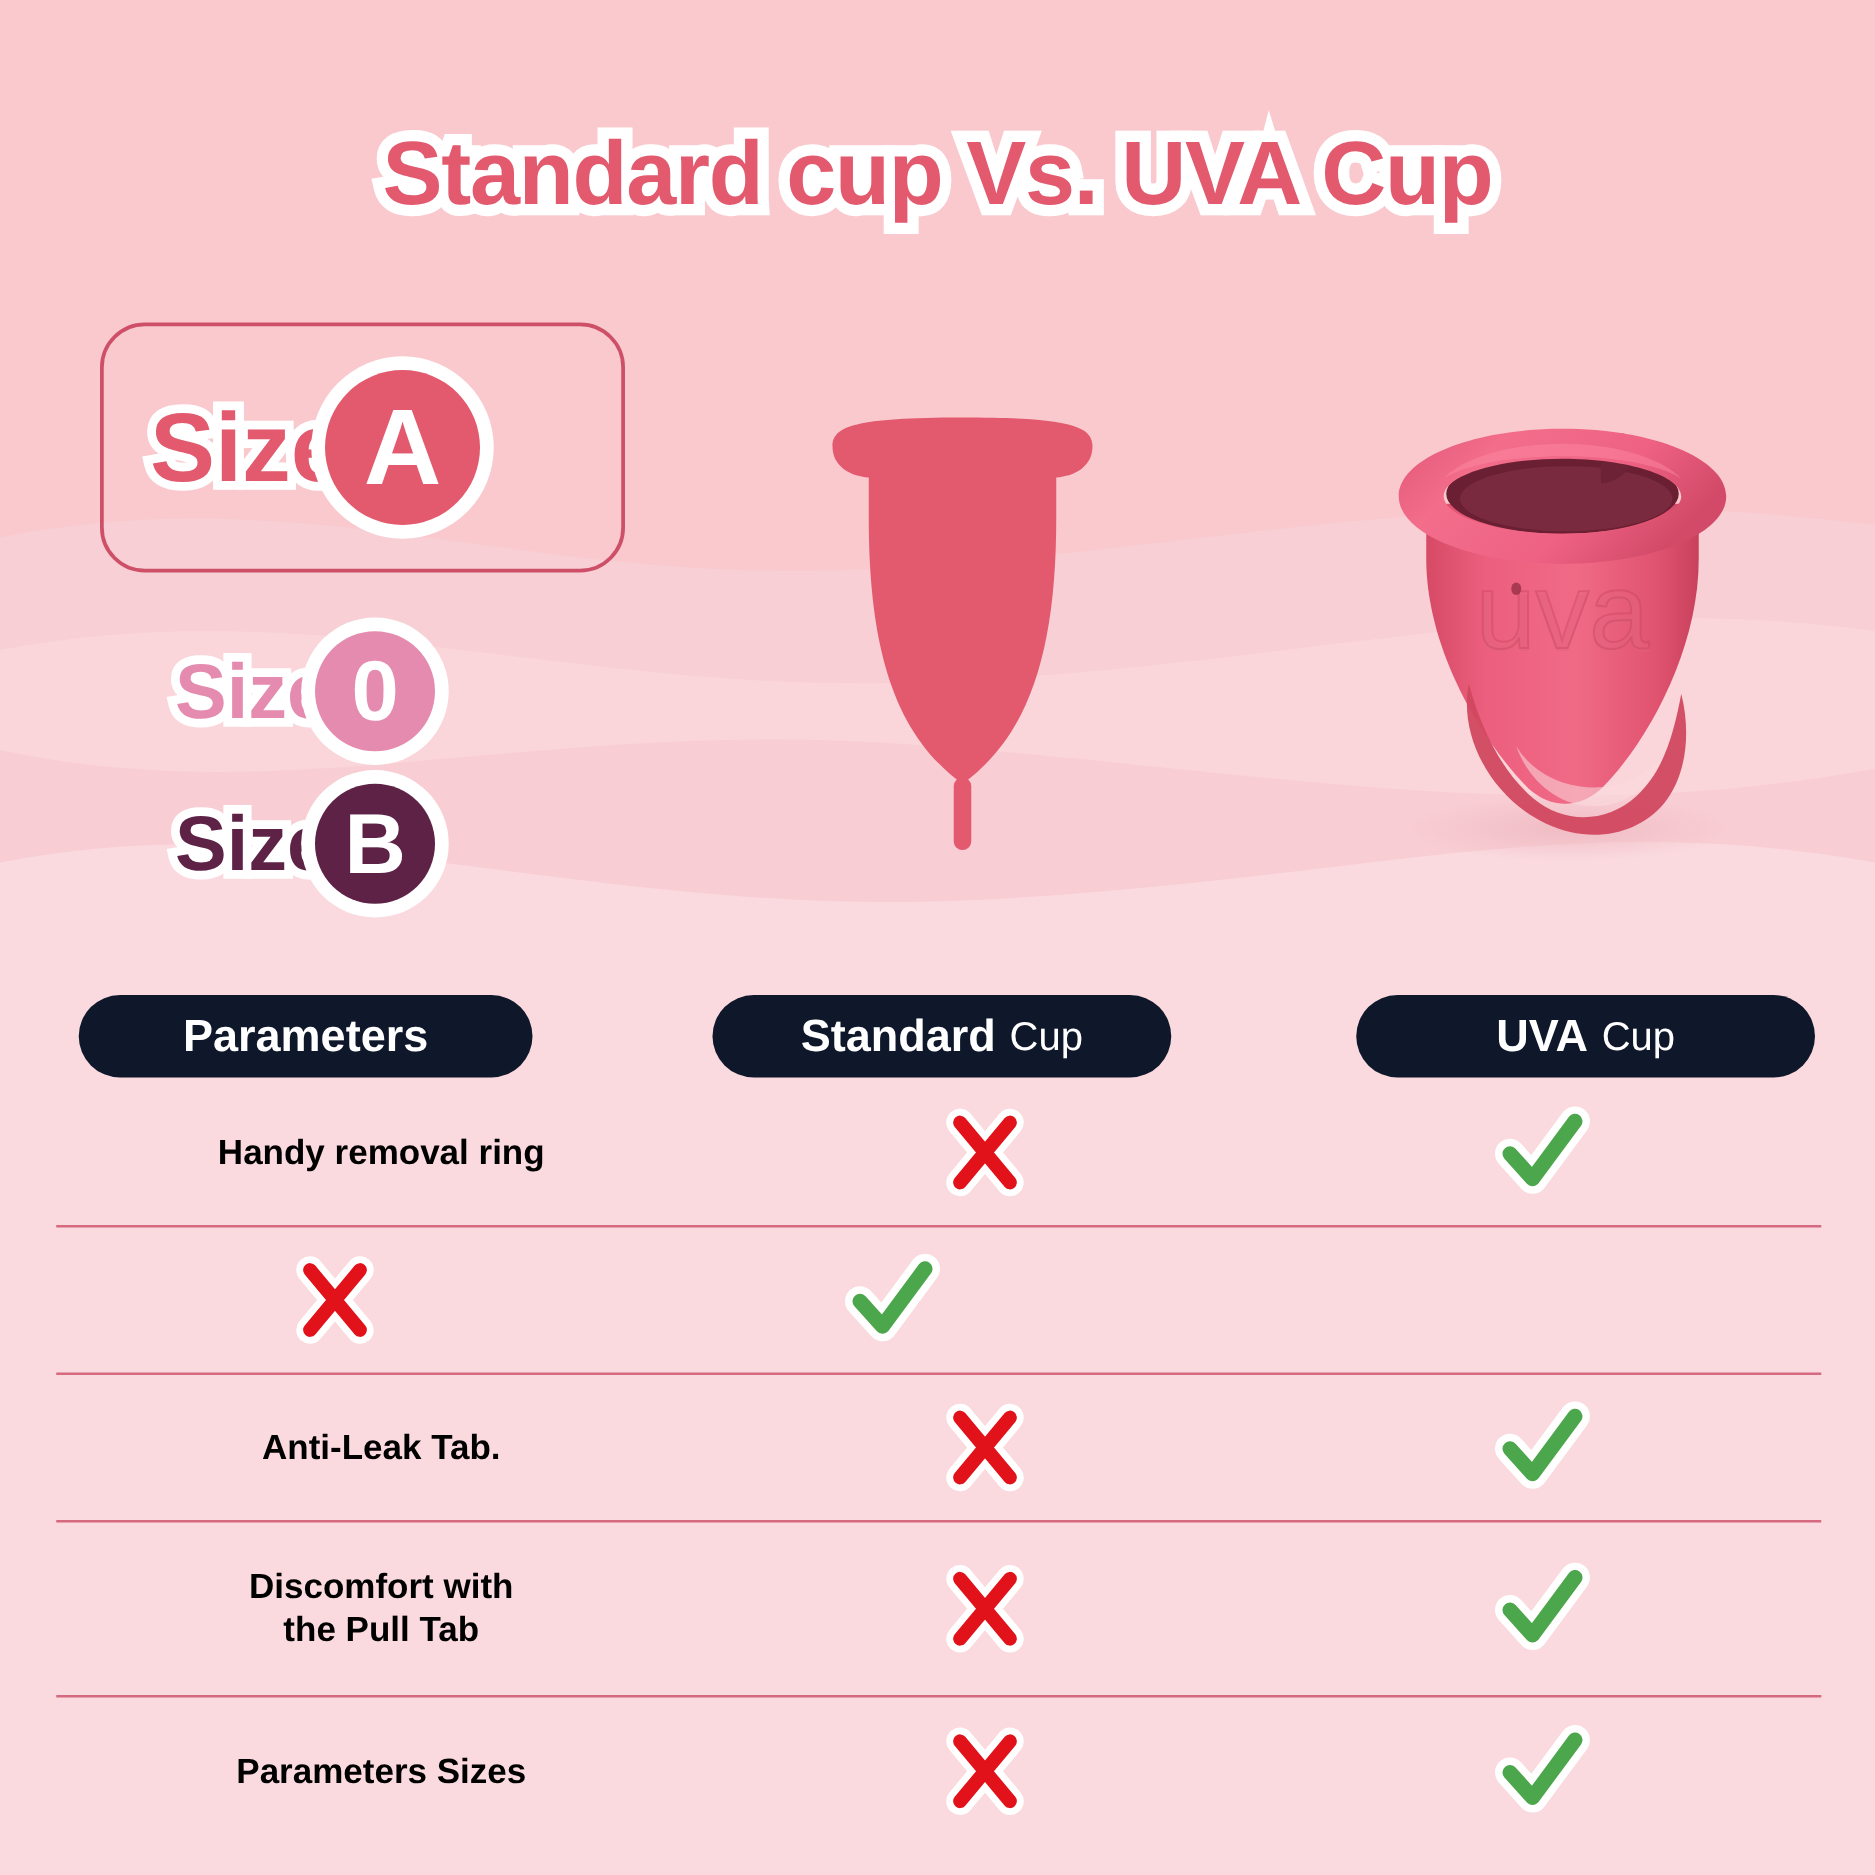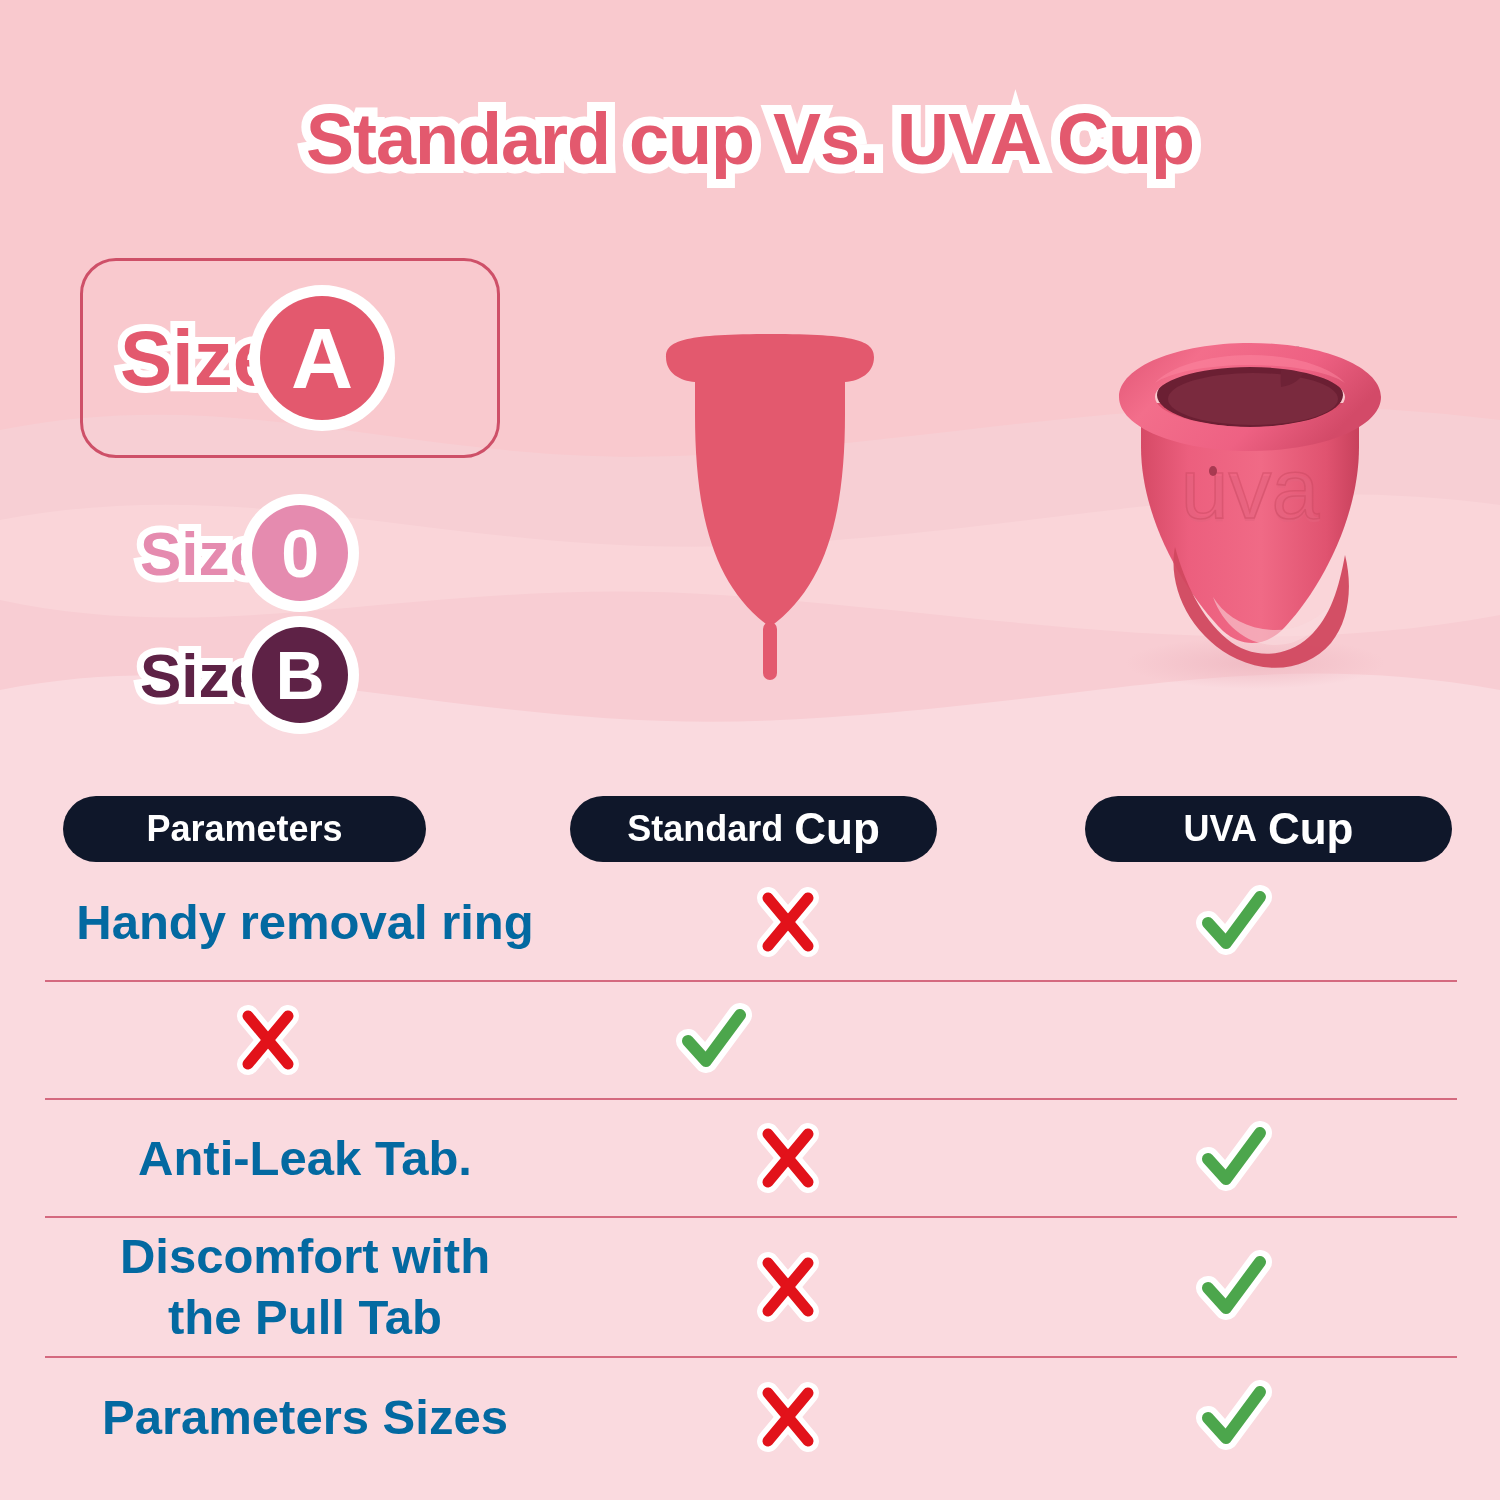--- a/index.html
+++ b/index.html
@@ -138,42 +138,42 @@
     background: #0f172a;
     display: flex;
     align-items: center;
     justify-content: center;
     color: #FFFFFF;
     white-space: nowrap;
     margin-top: 28px;
   }
 
   .head-pill .strong { font-weight: 700; font-size: 36px; }
-  .head-pill .light  { font-weight: 700; font-size: 44px; margin-left: 11px; }
+  .head-pill .light  { font-weight: 400; font-size: 32px; margin-left: 11px; }
 
   #head-parameters { left: 18px;  width: 363px; }
   #head-standard   { left: 525px; width: 367px; }
   #head-uva        { left: 1040px; width: 367px; }
 
   .table-body { position: relative; }
 
   .row {
     position: relative;
     display: flex;
     align-items: center;
     border-bottom: 2px solid #D4697F;
   }
   .row.no-rule { border-bottom: none; }
 
   .cell-param {
     width: 520px;
     text-align: center;
-    font-size: 49px;
+    font-size: 28px;
     font-weight: 700;
-    color: #0369a1;
+    color: #000000;
     line-height: 1.24;
     padding: 0 14px;
   }
 
   .cell-mark {
     width: 446px;
     display: flex;
     align-items: center;
     justify-content: center;
   }

